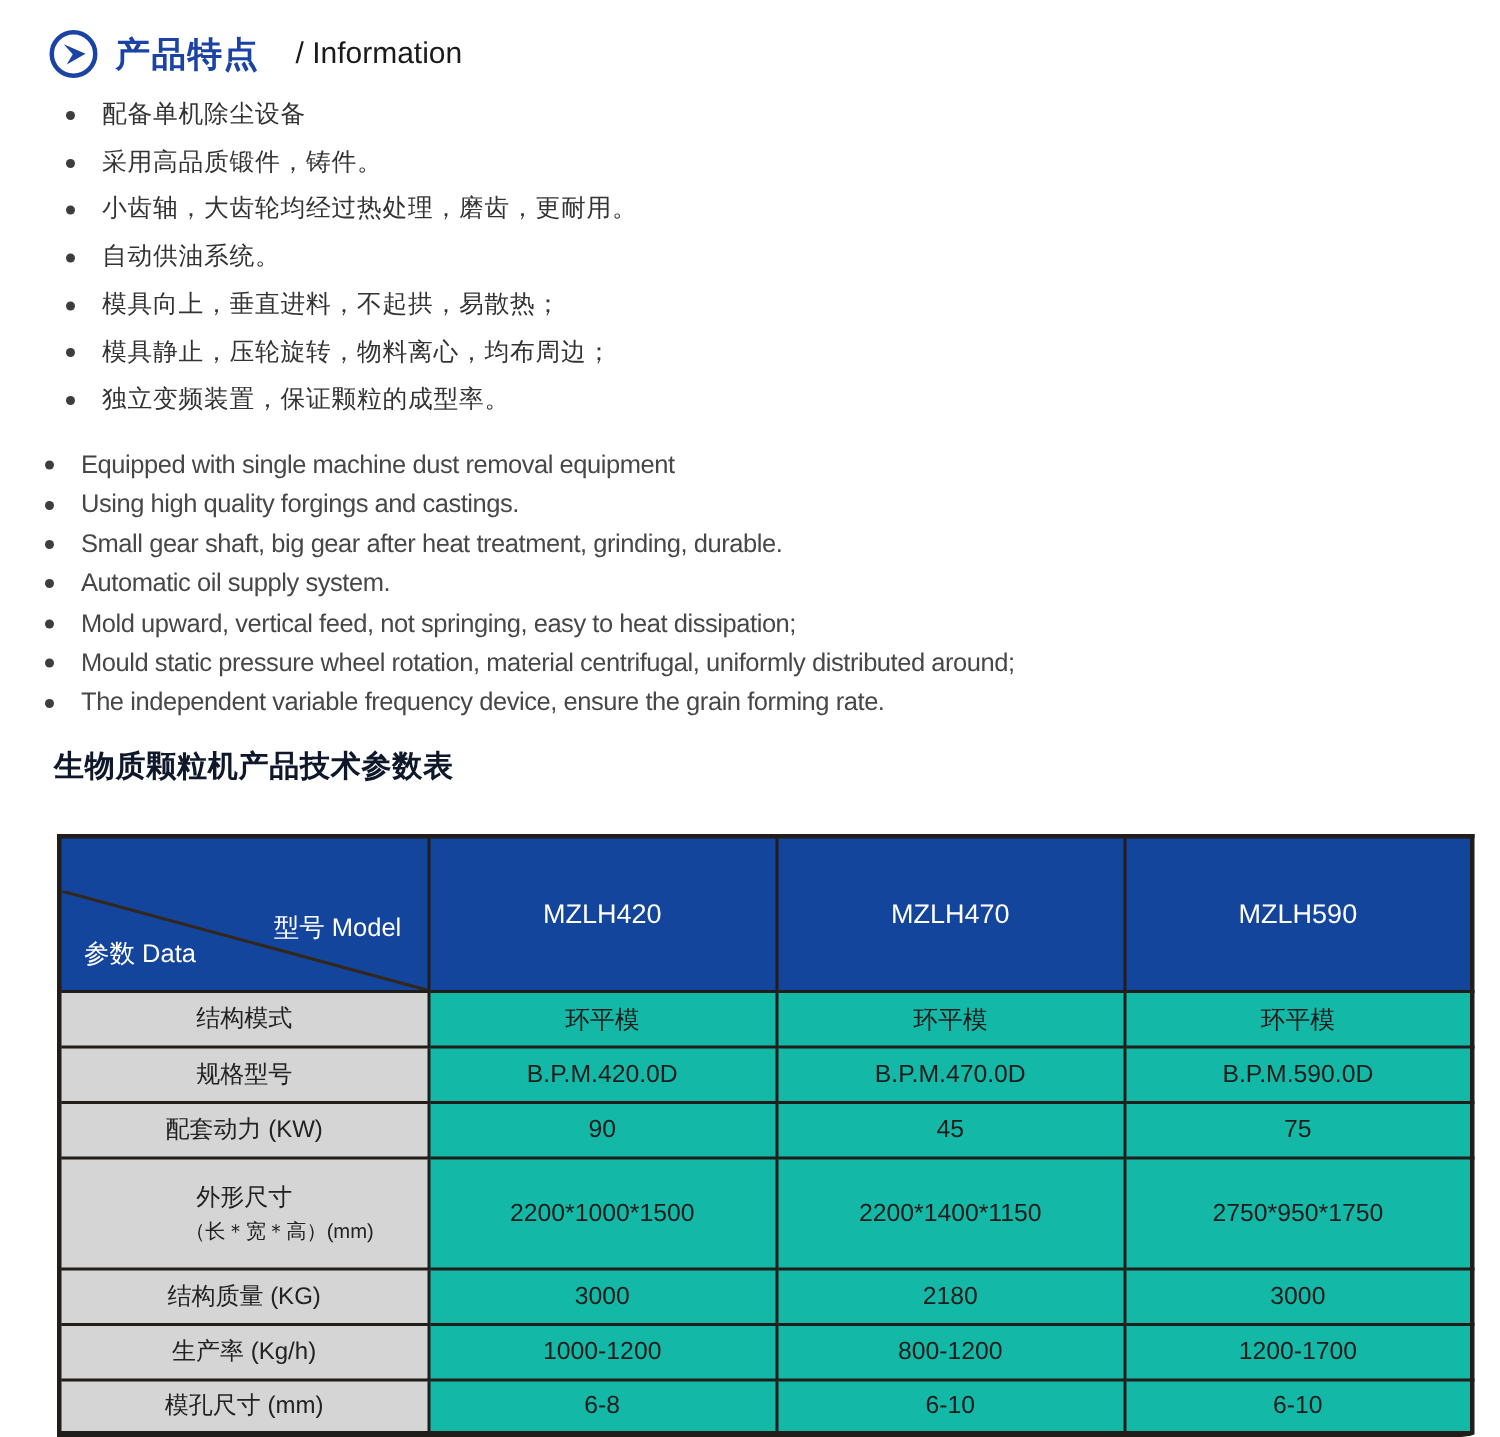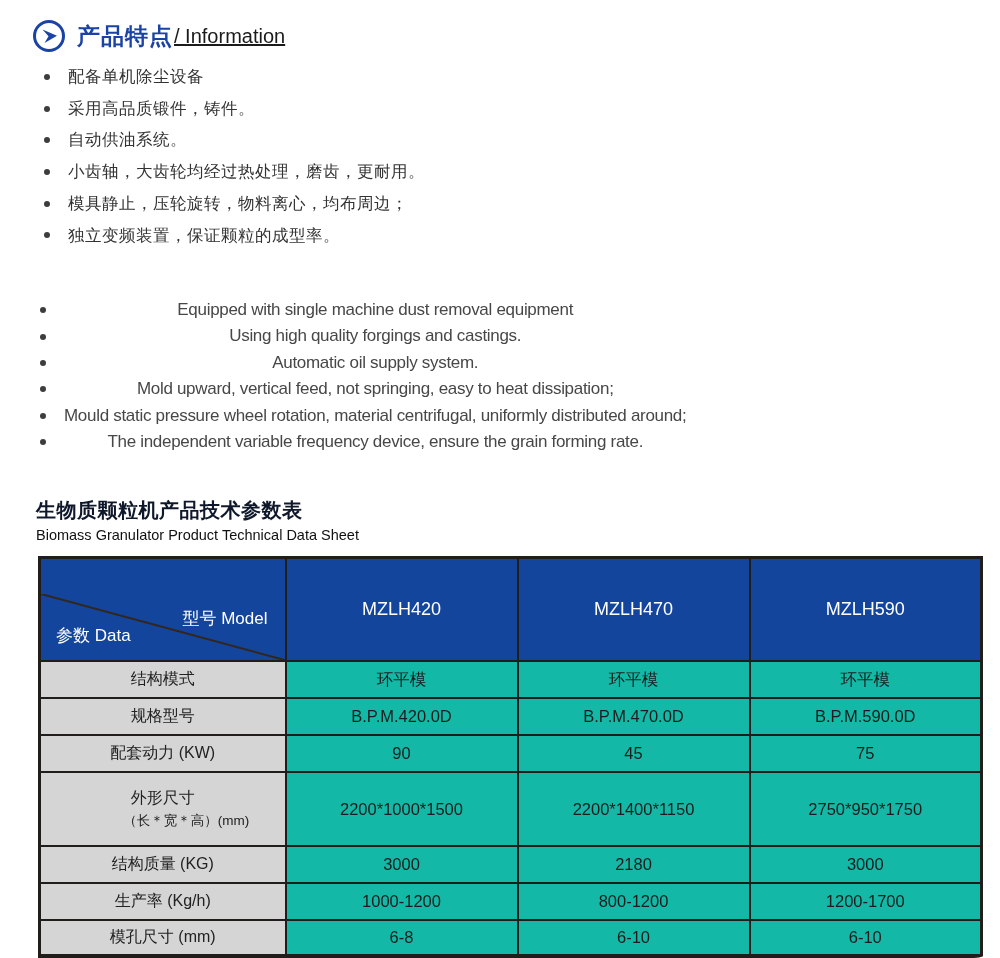--- a/index.html
+++ b/index.html
@@ -10,32 +10,32 @@
     font-family: "Liberation Sans", "DejaVu Sans", sans-serif;
     color: #222;
   }
   .page { position: relative; width: 1000px; height: 958px; overflow: hidden; background: #fff; border-radius: 26px; }
 
   
   .header { position: absolute; left: 32px; top: 19px; display: flex; align-items: center; }
   .header-icon { width: 34px; height: 34px; margin-right: 11px; flex: 0 0 auto; }
   .header-icon svg { display: block; }
   .title-zh { font-size: 23px; font-weight: bold; color: #1a43a5; letter-spacing: 1px; }
-  .title-en { font-size: 20px; color: #1a1a1a; margin-left: 1px; text-decoration: underline; }
+  .title-en { font-size: 20px; color: #1a1a1a; margin-left: 24px; }
 
   
   ul.feature-list { list-style: none; margin: 0; padding: 0; position: absolute; }
   ul.feature-list li { position: relative; padding-left: 30px; }
   ul.feature-list li::before {
     content: ""; position: absolute; left: 6px; top: 50%; margin-top: -3px;
     width: 6px; height: 6px; border-radius: 50%; background: #3d3d3d;
   }
   .list-zh { left: 38px; top: 61px; }
   .list-zh li { font-size: 16.5px; line-height: 31.7px; color: #333; letter-spacing: 0.5px; }
-  .list-en { left: 34px; top: 297px; text-align: center; }
+  .list-en { left: 24px; top: 297px; }
   .list-en li { font-size: 17px; line-height: 26.4px; color: #474747; letter-spacing: -0.3px; }
 
   
   .table-section-head { position: absolute; left: 36px; top: 497px; }
   .ts-title-zh { font-size: 20px; font-weight: bold; color: #0f172a; letter-spacing: 0.5px; }
   .ts-title-en { font-size: 14.5px; color: #111; margin-top: 3px; }
 
   
   .spec-table {
     position: absolute; left: 38px; top: 556px;
@@ -68,38 +68,39 @@
         <path d="M10.5 10.5 L25 16.8 L12.5 24 L16.5 17.2 Z" fill="#1a43a5"></path>
       </svg>
     </span>
     <span class="title-zh">产品特点</span>
     <span class="title-en">/ Information</span>
   </div>
 
   <ul class="feature-list list-zh">
     <li>配备单机除尘设备</li>
     <li>采用高品质锻件，铸件。</li>
+    <li>小齿轴，大齿轮均经过热处理，磨齿，更耐用。</li>
     <li>自动供油系统。</li>
-    <li>小齿轴，大齿轮均经过热处理，磨齿，更耐用。</li>
+    <li>模具向上，垂直进料，不起拱，易散热；</li>
     <li>模具静止，压轮旋转，物料离心，均布周边；</li>
     <li>独立变频装置，保证颗粒的成型率。</li>
   </ul>
 
   <ul class="feature-list list-en">
     <li>Equipped with single machine dust removal equipment</li>
     <li>Using high quality forgings and castings.</li>
+    <li>Small gear shaft, big gear after heat treatment, grinding, durable.</li>
     <li>Automatic oil supply system.</li>
     <li>Mold upward, vertical feed, not springing, easy to heat dissipation;</li>
     <li>Mould static pressure wheel rotation, material centrifugal, uniformly distributed around;</li>
     <li>The independent variable frequency device, ensure the grain forming rate.</li>
   </ul>
 
   <div class="table-section-head">
     <div class="ts-title-zh">生物质颗粒机产品技术参数表</div>
-    <div class="ts-title-en">Biomass Granulator Product Technical Data Sheet</div>
   </div>
 
   <table class="spec-table">
     <colgroup>
       <col style="width:246px">
         <col style="width:232px">
         <col style="width:232px">
         <col style="width:232px">
     </colgroup>
     <thead>

